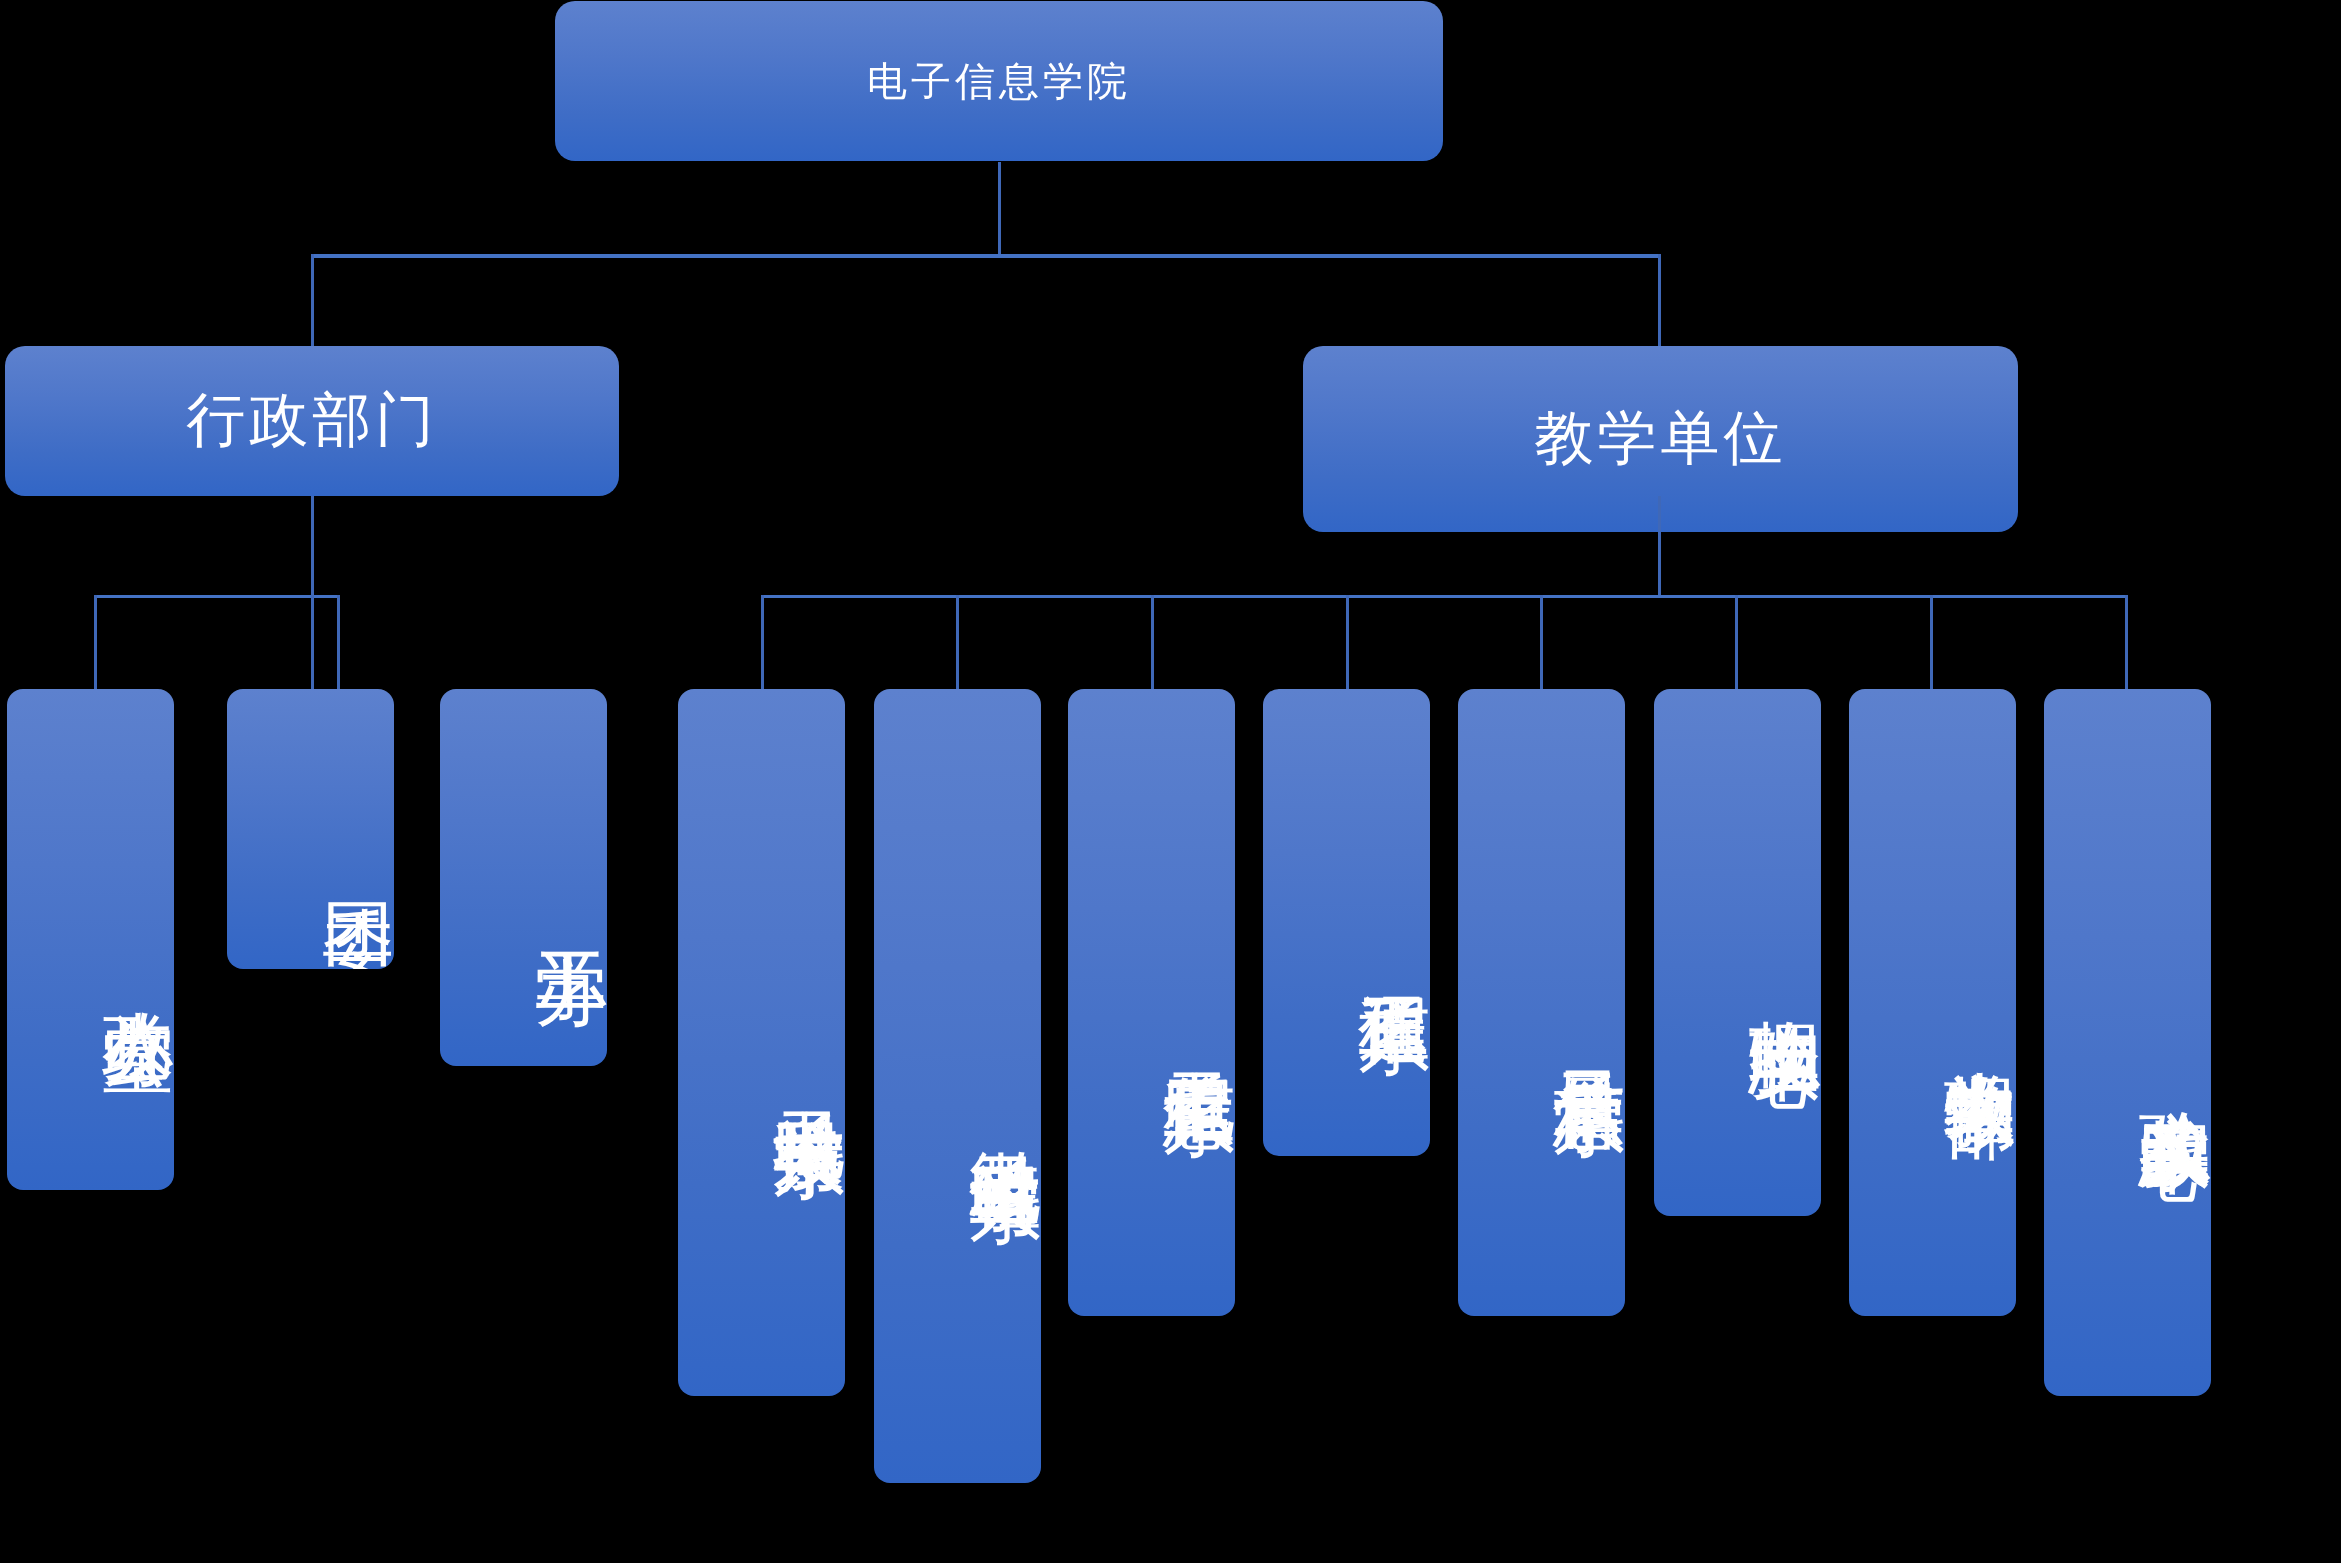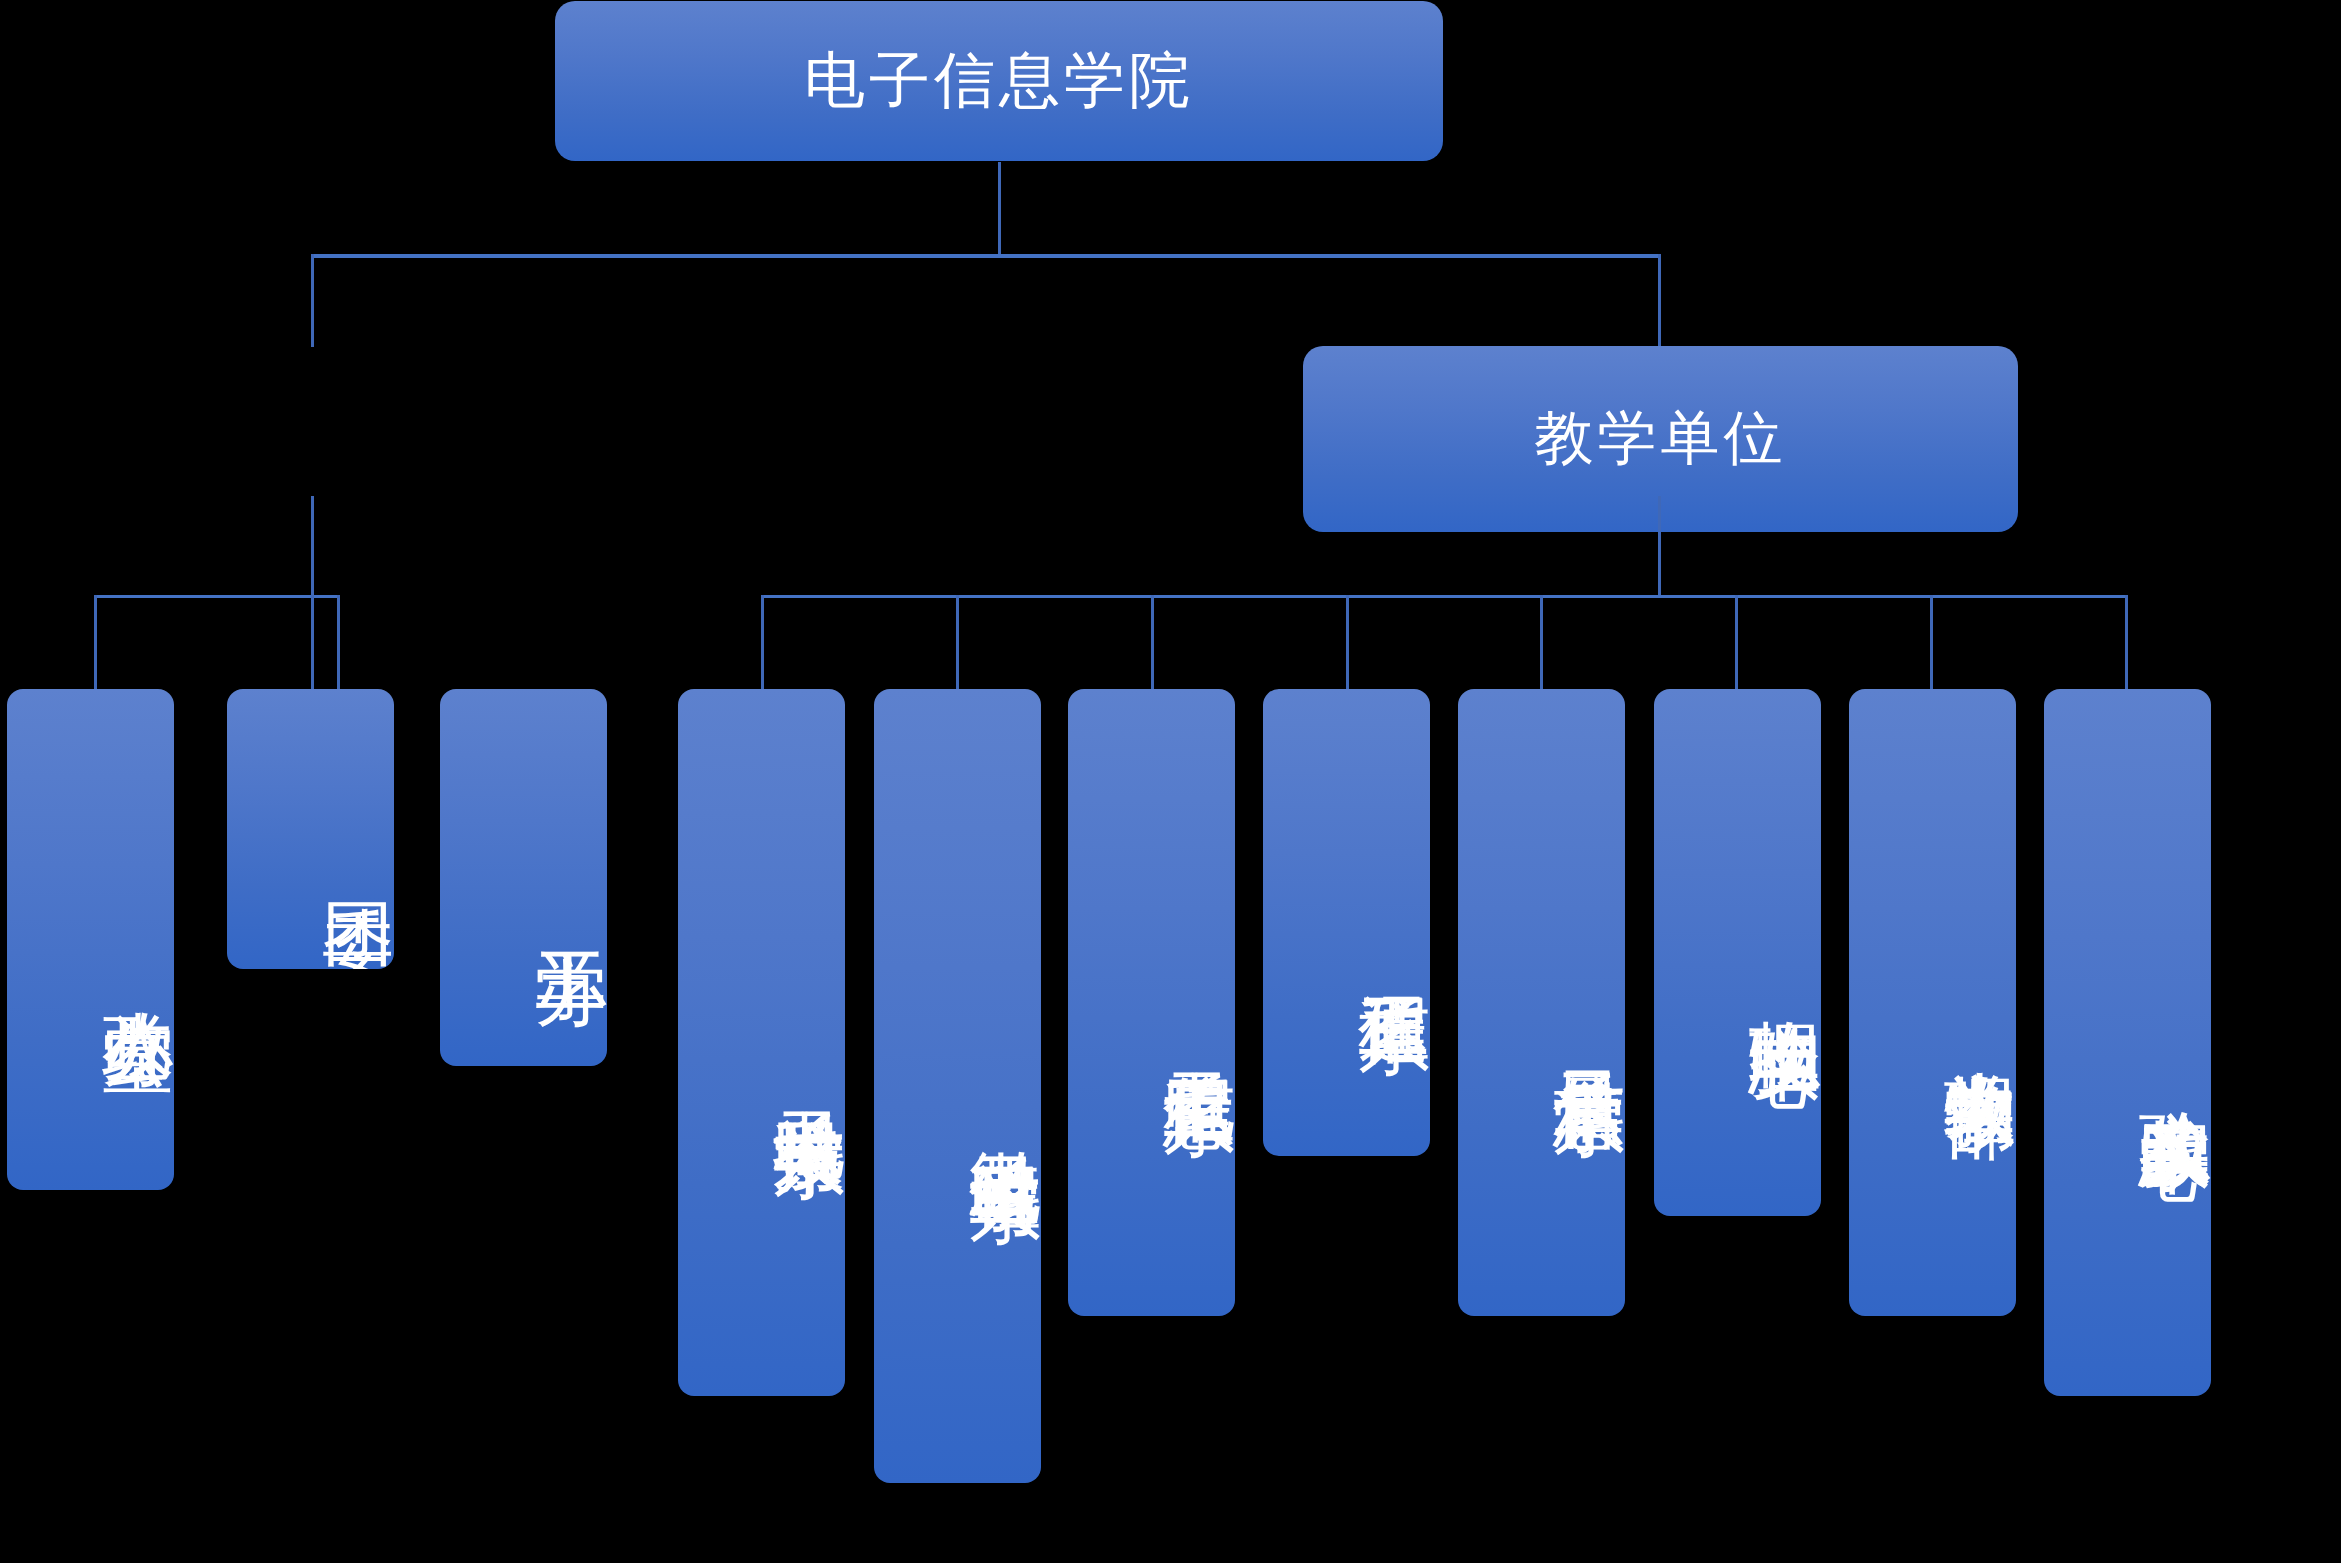--- a/index.html
+++ b/index.html
@@ -38,21 +38,21 @@
     color: #ffffff;
     display: flex;
     align-items: center;
     justify-content: center;
     text-align: center;
     overflow: hidden;
   }
 
   
   .node.level1 {
-    font-size: 61px;
+    font-size: 40px;
     letter-spacing: 4px;
     border-radius: 20px;
   }
   
   .node.level2 {
     font-size: 59px;
     letter-spacing: 4px;
     border-radius: 20px;
   }
   
@@ -84,20 +84,23 @@
   </div>
 
   <div class="conn v thin" style="left:998px; top:162px; width:2.7px; height:95px;"></div>
 
   <div class="conn h" style="left:311px; top:254px; width:1350px; height:4px;"></div>
 
   <div class="conn v thin" style="left:311px; top:254px; width:2.7px; height:93px;"></div>
 
   <div class="conn v thin" style="left:1658px; top:254px; width:2.7px; height:93px;"></div>
 
+  <div class="node level2" style="left:5.3px; top:346px; width:614px; height:150px;">
+    <span class="lbl">行政部门</span>
+  </div>
 
   <div class="node level2" style="left:1303px; top:346px; width:715px; height:186px;">
     <span class="lbl">教学单位</span>
   </div>
 
   <div class="conn v thin" style="left:311px; top:496px; width:2.7px; height:101px;"></div>
   <div class="conn h" style="left:94px; top:595px; width:246px; height:3.3px;"></div>
   <div class="conn v thin" style="left:94px; top:595px; width:2.7px; height:100px;"></div>
   <div class="conn v thin" style="left:311px; top:595px; width:2.7px; height:100px;"></div>
   <div class="conn v thin" style="left:337px; top:595px; width:2.7px; height:100px;"></div>

